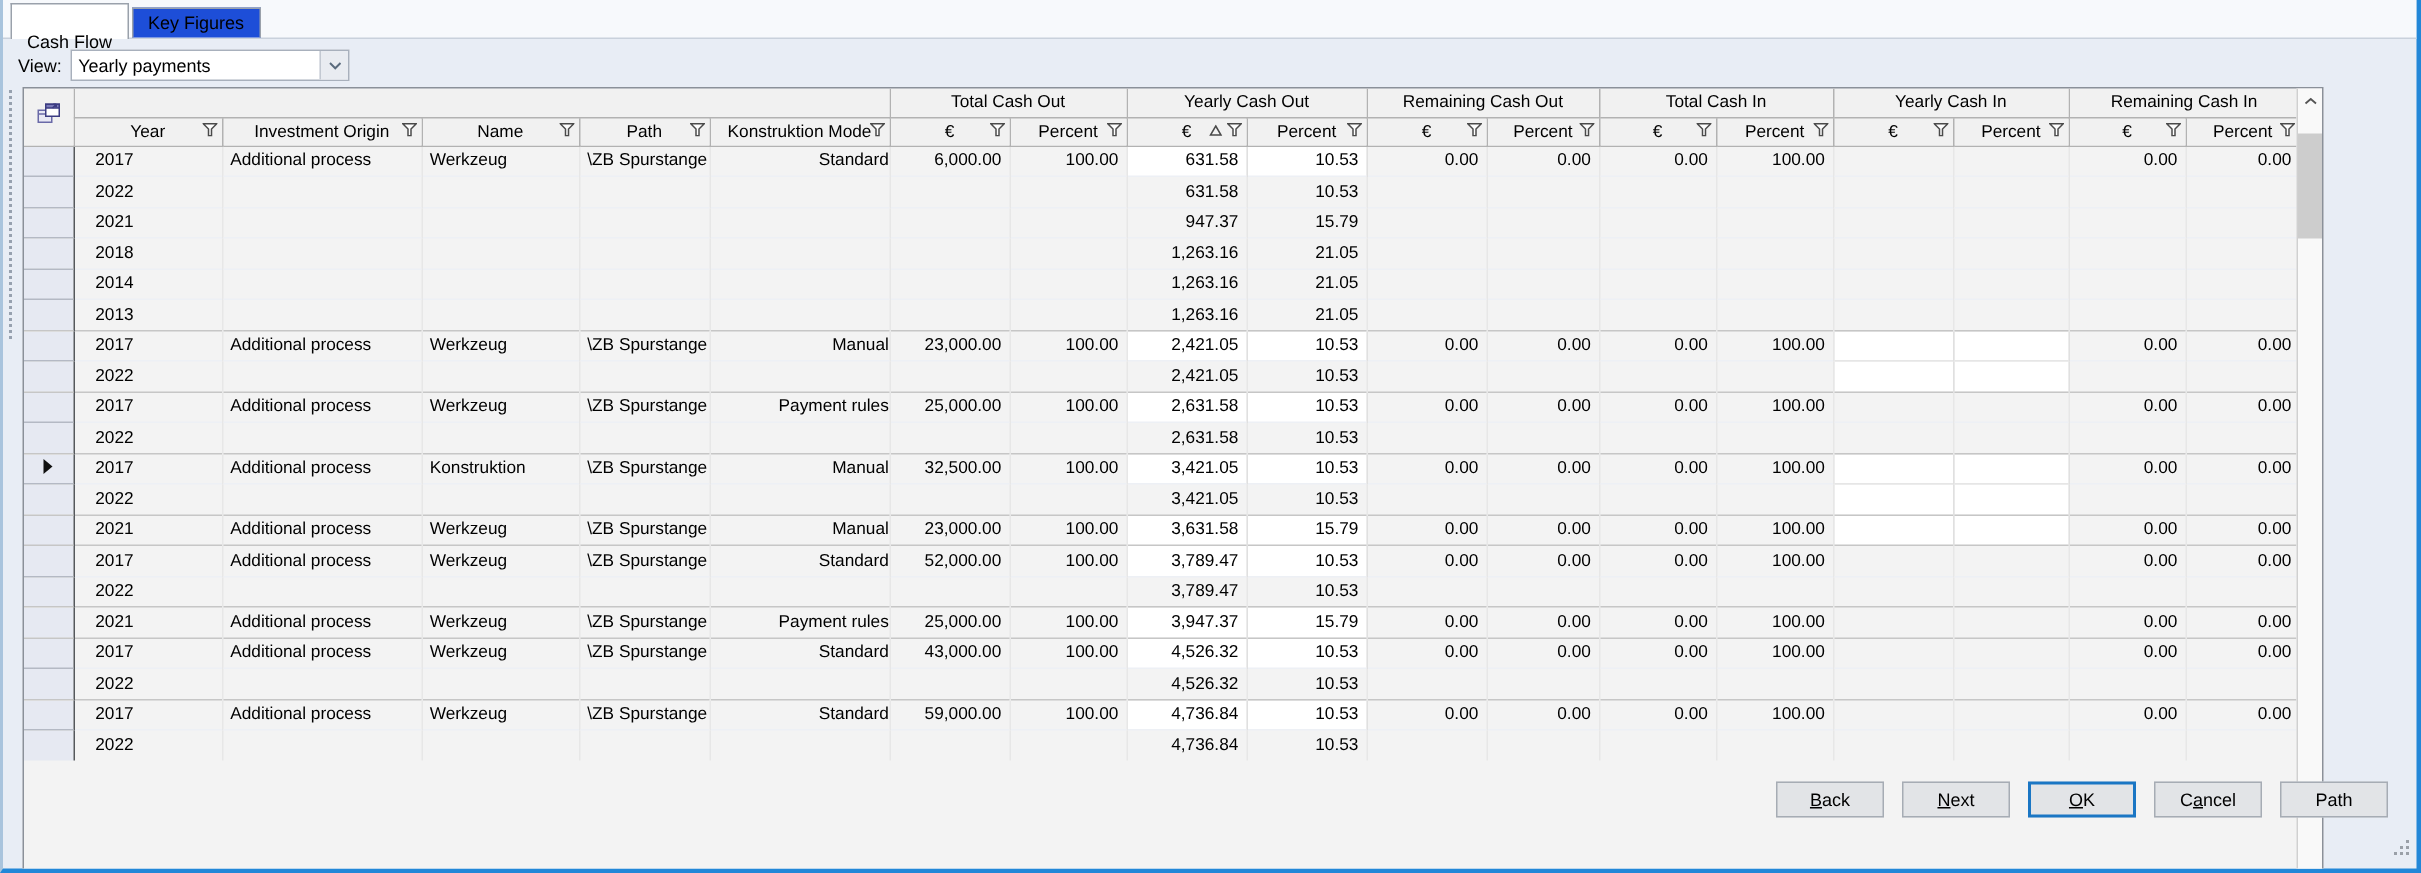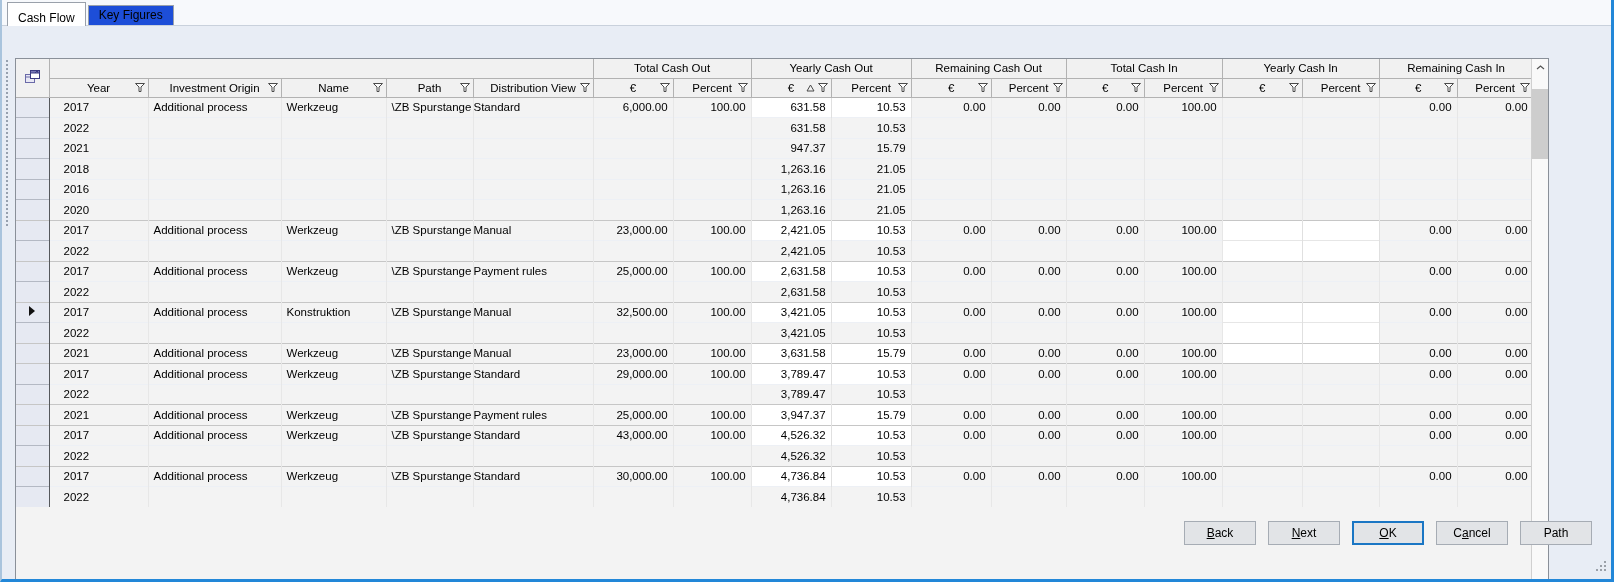--- a/index.html
+++ b/index.html
@@ -8,21 +8,21 @@
     position:relative;width:1614px;height:582px;overflow:hidden;
     background:#e8edf5;
     border-left:2px solid #a9c4dd;border-right:3px solid #2287d8;border-bottom:3px solid #2287d8;
     font-family:"Liberation Sans","DejaVu Sans",sans-serif;color:#000;
   }
   
   .tabstrip{position:absolute;left:0;top:0;right:0;height:26px;background:#f7f9fc;
     display:flex;align-items:flex-end;padding-left:5px;border-bottom:1px solid #c9d1dc;}
   .tab{border:1px solid #9aa1ab;border-bottom:none;background:#1d4ed8;
     font-size:12px;padding:2px 10px 3px 10px;height:20px;margin-right:2px;white-space:nowrap;cursor:default;}
-  .tab.active{background:#ffffff;height:24px;padding-top:8px;position:relative;z-index:2;margin-bottom:-1px;}
+  .tab.active{background:#ffffff;height:24px;padding-top:18px;position:relative;z-index:2;margin-bottom:-1px;}
   
   .viewbar{position:absolute;left:10px;top:33px;display:flex;align-items:center;font-size:12px;}
   .viewlabel{margin-right:6px;}
   .combo{width:186px;height:21px;background:#fff;border:1px solid #a8b0bc;display:flex;align-items:center;}
   .combo-text{flex:1;padding-left:4px;font-size:12px;white-space:nowrap;overflow:hidden;}
   .combo-btn{width:19px;height:19px;background:#e9ecf1;border-left:1px solid #c3c9d2;
     display:flex;align-items:center;justify-content:center;}
   
   .left-splitter{position:absolute;left:4px;top:60px;height:166px;width:0;border-left:2px dotted #97a1af;}
   
@@ -37,21 +37,21 @@
   tbody tr{height:20.5px;}
   tbody td{border-right:1px solid #e7e7e7;border-top:1px solid #edf0f5;overflow:hidden;
     white-space:nowrap;padding:0;background:#f3f3f3;}
   tbody tr:first-child td{border-top:none;}
   tbody tr.gs td{border-top:1px solid #c6c6c6;}
   td.rowhdr{background:#e6e9f2;border-right:1px solid #55585c;border-top:1px solid #b4b9c4;
     text-align:center;}
   tbody tr:first-child td.rowhdr{border-top:none;}
   td.al{text-align:left;padding-left:5px;}
   td.year{padding-left:14px;}
-  td.ac{text-align:left;}
+  td.ac{text-align:right;}
   td.ar{text-align:right;padding-right:5px;}
   td.wc{background:#ffffff;border-right:1px solid #e0e0e0;border-top:1px solid #e6e6e6;}
   .selarrow{display:inline-block;width:0;height:0;border-left:6px solid #111;
     border-top:5px solid transparent;border-bottom:5px solid transparent;}
   
   .vscroll{width:17px;border-left:1px solid #d0d0d0;background:#f9f9f9;position:relative;}
   .sb-btn{position:absolute;left:0;width:16px;height:17px;display:flex;align-items:center;justify-content:center;}
   .sb-up{top:0;}
   .sb-down{bottom:0;}
   .sb-thumb{position:absolute;left:0;top:30px;width:16px;height:70px;background:#cdcdcd;}
@@ -67,20 +67,31 @@
 </head>
 <body>
 
 <div class="window">
 
   <div class="tabstrip">
     <div class="tab active">Cash Flow</div>
     <div class="tab">Key Figures</div>
   </div>
 
+  <div class="viewbar">
+    <span class="viewlabel">View:</span>
+    <div class="combo">
+      <span class="combo-text">Yearly payments</span>
+      <span class="combo-btn">
+        <svg width="9" height="6" viewBox="0 0 9 6">
+            <path d="M1 1 L4.5 4.5 L8 1" fill="none" stroke="#5a6b7d" stroke-width="1.3"></path>
+          </svg>
+      </span>
+    </div>
+  </div>
 
   <div class="left-splitter"></div>
 
   <div class="grid">
     <div class="tablewrap">
       <table id="grid-table">
           <colgroup>
             <col style="width:33px">
             <col style="width:99px">
             <col style="width:133px">
@@ -131,21 +142,21 @@
               <th class="colhdr"><span>Name</span><span class="hicons">
                   <span><svg width="10" height="9" viewBox="0 0 10 9">
                       <path d="M0.5 0.5 H9.5 L6 4 V8.5 H4 V4 Z" fill="#fdfdfd" stroke="#4a4a4a" stroke-width="1"></path>
                     </svg></span>
                 </span></th>
               <th class="colhdr"><span>Path</span><span class="hicons">
                   <span><svg width="10" height="9" viewBox="0 0 10 9">
                       <path d="M0.5 0.5 H9.5 L6 4 V8.5 H4 V4 Z" fill="#fdfdfd" stroke="#4a4a4a" stroke-width="1"></path>
                     </svg></span>
                 </span></th>
-              <th class="colhdr"><span>Distribution View</span><span class="hicons">
+              <th class="colhdr"><span>Konstruktion Mode</span><span class="hicons">
                   <span><svg width="10" height="9" viewBox="0 0 10 9">
                       <path d="M0.5 0.5 H9.5 L6 4 V8.5 H4 V4 Z" fill="#fdfdfd" stroke="#4a4a4a" stroke-width="1"></path>
                     </svg></span>
                 </span></th>
               <th class="colhdr"><span>€</span><span class="hicons">
                   <span><svg width="10" height="9" viewBox="0 0 10 9">
                       <path d="M0.5 0.5 H9.5 L6 4 V8.5 H4 V4 Z" fill="#fdfdfd" stroke="#4a4a4a" stroke-width="1"></path>
                     </svg></span>
                 </span></th>
               <th class="colhdr"><span>Percent</span><span class="hicons">
@@ -284,41 +295,41 @@
               <td class="ar"></td>
               <td class="ar"></td>
               <td class="ar"></td>
               <td class="ar"></td>
               <td class="ar"></td>
               <td class="ar"></td>
               <td class="ar"></td>
             </tr>
             <tr>
               <td class="rowhdr"></td>
-              <td class="al year">2016</td>
+              <td class="al year">2014</td>
               <td class="al"></td>
               <td class="al"></td>
               <td class="al"></td>
               <td class="ac"></td>
               <td class="ar"></td>
               <td class="ar"></td>
               <td class="ar">1,263.16</td>
               <td class="ar">21.05</td>
               <td class="ar"></td>
               <td class="ar"></td>
               <td class="ar"></td>
               <td class="ar"></td>
               <td class="ar"></td>
               <td class="ar"></td>
               <td class="ar"></td>
               <td class="ar"></td>
             </tr>
             <tr>
               <td class="rowhdr"></td>
-              <td class="al year">2020</td>
+              <td class="al year">2013</td>
               <td class="al"></td>
               <td class="al"></td>
               <td class="al"></td>
               <td class="ac"></td>
               <td class="ar"></td>
               <td class="ar"></td>
               <td class="ar">1,263.16</td>
               <td class="ar">21.05</td>
               <td class="ar"></td>
               <td class="ar"></td>
@@ -469,21 +480,21 @@
               <td class="ar">0.00</td>
               <td class="ar">0.00</td>
             </tr>
             <tr class="gs">
               <td class="rowhdr"></td>
               <td class="al year">2017</td>
               <td class="al">Additional process</td>
               <td class="al">Werkzeug</td>
               <td class="al">\ZB Spurstange</td>
               <td class="ac">Standard</td>
-              <td class="ar">29,000.00</td>
+              <td class="ar">52,000.00</td>
               <td class="ar">100.00</td>
               <td class="ar wc">3,789.47</td>
               <td class="ar wc">10.53</td>
               <td class="ar">0.00</td>
               <td class="ar">0.00</td>
               <td class="ar">0.00</td>
               <td class="ar">100.00</td>
               <td class="ar"></td>
               <td class="ar"></td>
               <td class="ar">0.00</td>
@@ -569,21 +580,21 @@
               <td class="ar"></td>
               <td class="ar"></td>
             </tr>
             <tr class="gs">
               <td class="rowhdr"></td>
               <td class="al year">2017</td>
               <td class="al">Additional process</td>
               <td class="al">Werkzeug</td>
               <td class="al">\ZB Spurstange</td>
               <td class="ac">Standard</td>
-              <td class="ar">30,000.00</td>
+              <td class="ar">59,000.00</td>
               <td class="ar">100.00</td>
               <td class="ar wc">4,736.84</td>
               <td class="ar wc">10.53</td>
               <td class="ar">0.00</td>
               <td class="ar">0.00</td>
               <td class="ar">0.00</td>
               <td class="ar">100.00</td>
               <td class="ar"></td>
               <td class="ar"></td>
               <td class="ar">0.00</td>

